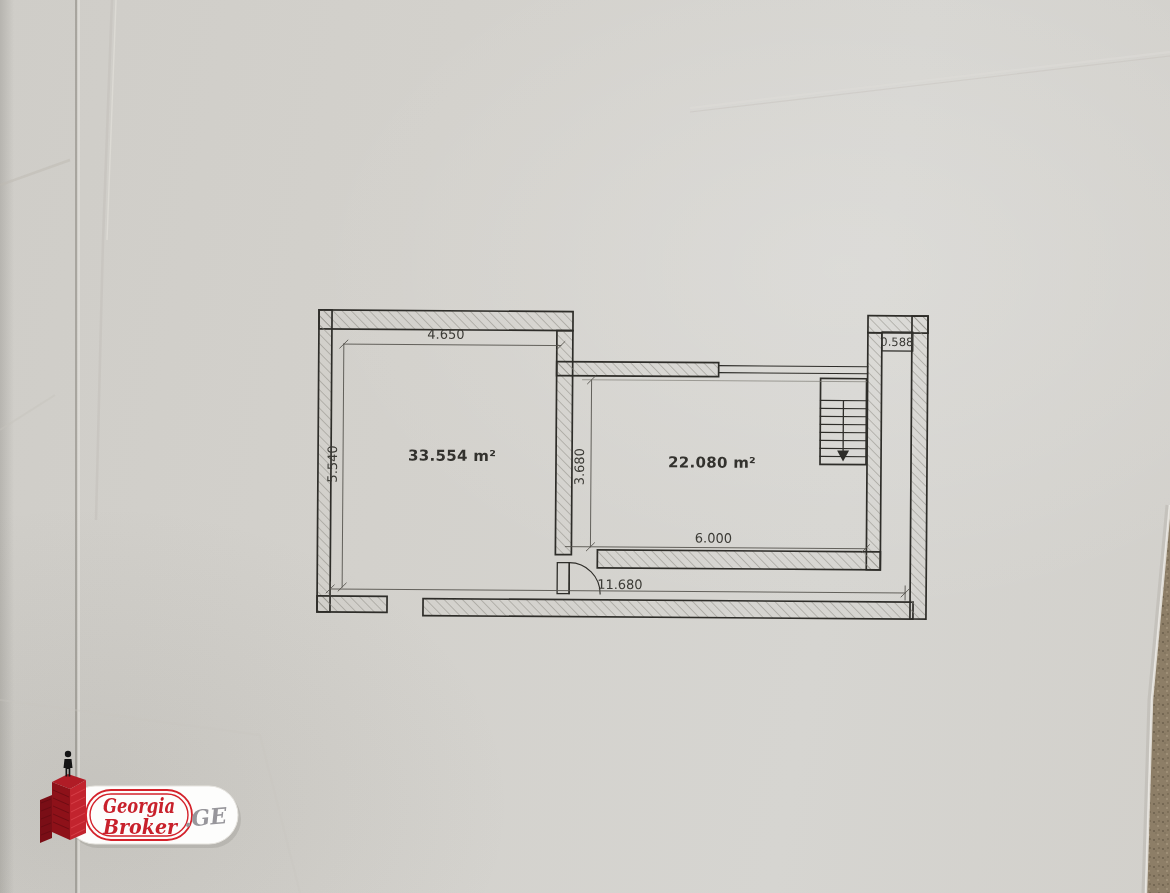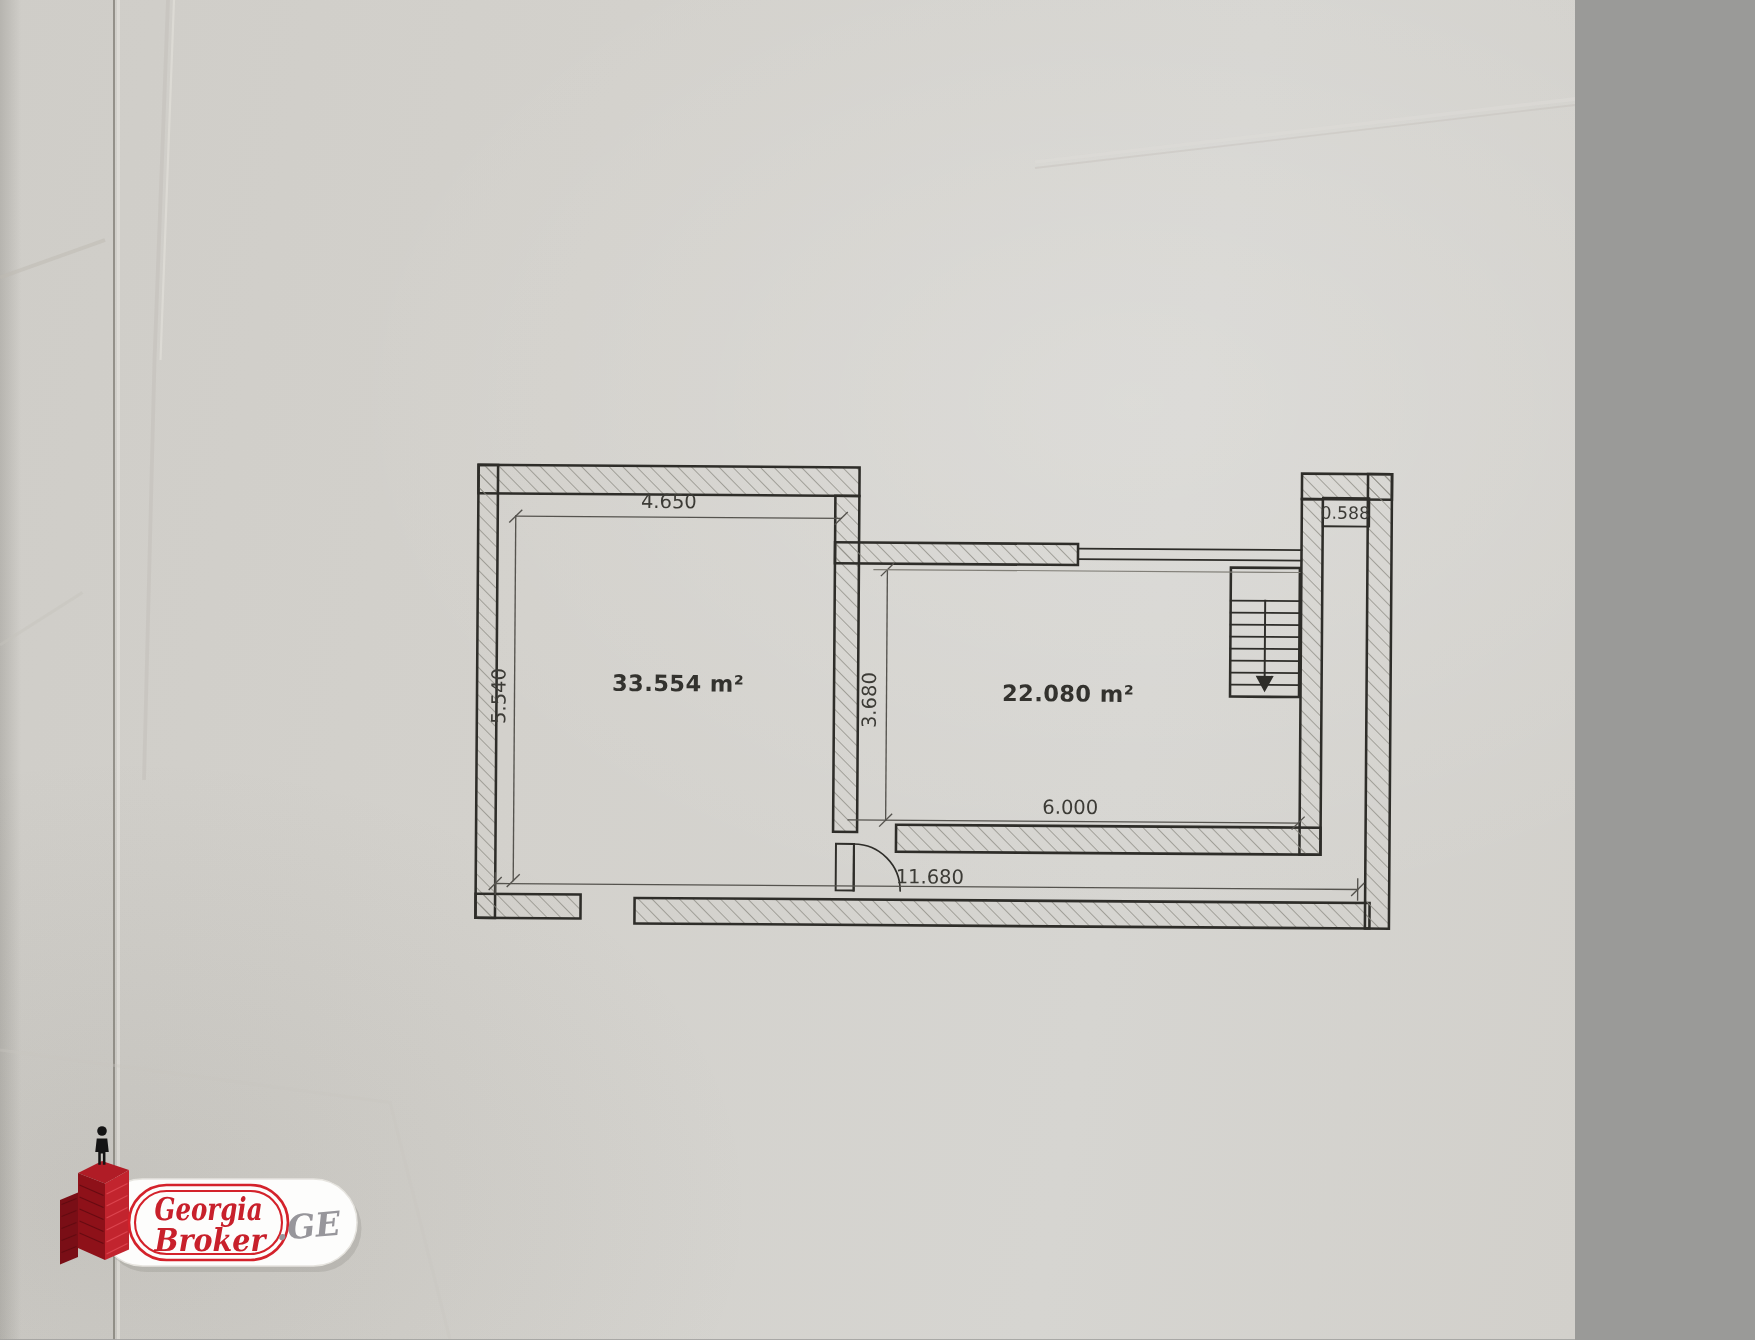--- a/index.html
+++ b/index.html
@@ -1,17 +1,17 @@
 <!DOCTYPE html>
 <html><head>
 <meta charset="utf-8">
 <style>
   html,body{margin:0;padding:0;background:#9a9a98;}
   .photo{
-    position:relative;width:1050px;height:893px;overflow:hidden;
+    position:relative;width:1170px;height:893px;overflow:hidden;
     background:linear-gradient(100deg,#cfcdc8 0%,#d3d1cc 35%,#d6d5d1 70%,#d2d0cb 100%);
     font-family:"DejaVu Sans",sans-serif;
   }
   .photo::before{ 
     content:"";position:absolute;inset:0;
     background:
       radial-gradient(900px 600px at 72% 30%, rgba(255,255,255,0.16), rgba(255,255,255,0) 60%),
       radial-gradient(700px 500px at 8% 90%, rgba(90,88,80,0.10), rgba(90,88,80,0) 60%),
       linear-gradient(to right, rgba(70,68,62,0.18) 0px, rgba(70,68,62,0) 14px);
     pointer-events:none;

